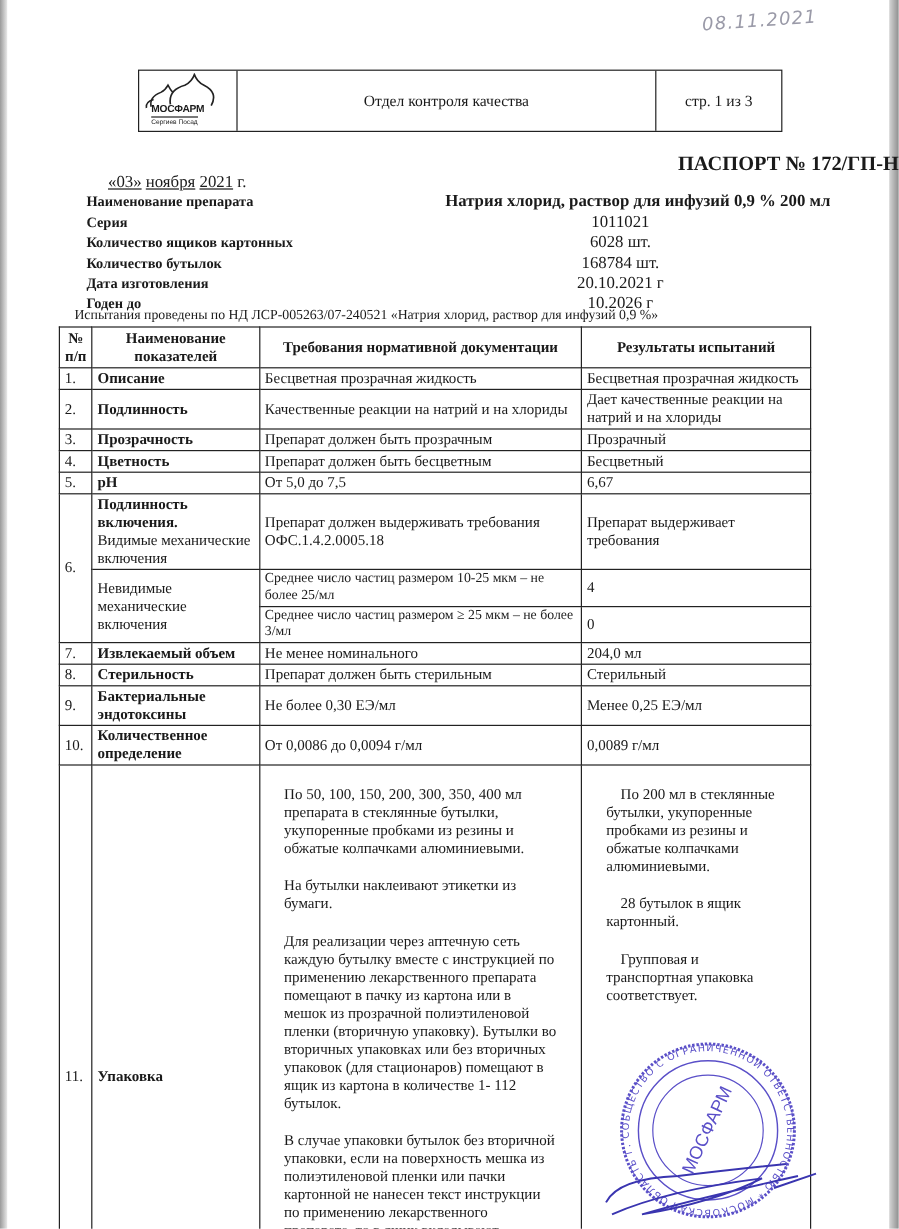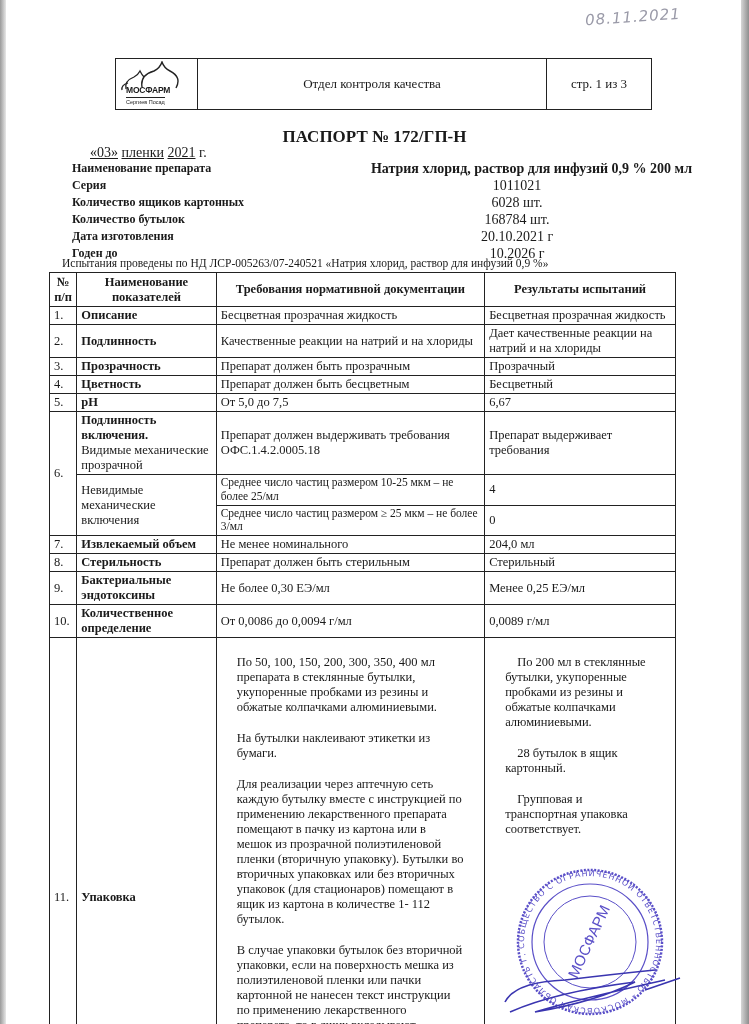--- a/index.html
+++ b/index.html
@@ -29,21 +29,21 @@
     position: absolute; left: 115px; top: 58px; width: 537px; height: 52px;
     border: 1.5px solid #222; display: flex; box-sizing: border-box;
   }
   .hb-logo { width: 81px; border-right: 1.5px solid #222; position: relative; }
   .hb-dept { flex: 1; border-right: 1.5px solid #222; display: flex; align-items: center; justify-content: center; font-size: 13px; }
   .hb-page { width: 104px; display: flex; align-items: center; justify-content: center; font-size: 13px; }
   .logo-svg { position: absolute; left: 4px; top: 2px; }
   .logo-name { position: absolute; left: 10px; top: 26px; font-family: "Liberation Sans", sans-serif; font-size: 8.5px; font-weight: bold; letter-spacing: -0.2px; }
   .logo-sub { position: absolute; left: 10px; top: 38px; font-family: "Liberation Sans", sans-serif; font-size: 5.5px; border-top: 1px solid #222; padding-top: 1px; }
 
-  .title { position: absolute; left: 0; width: 749px; top: 127px; text-align: center; font-size: 17px; font-weight: bold; }
+  .title { position: absolute; left: 0; width: 749px; top: 127px; text-align: right; font-size: 17px; font-weight: bold; }
   .date-line { position: absolute; left: 90px; top: 145px; font-size: 14px; }
   .date-line u { text-decoration: underline; }
 
   .info { position: absolute; left: 72px; top: 160px; width: 620px; }
   .info-row { display: flex; height: 17px; align-items: center; }
   .info-label { width: 270px; font-weight: bold; font-size: 12px; }
   .info-value { flex: 1; text-align: center; font-size: 14px; }
   .info-value.bold { font-weight: bold; text-align: right; padding-right: 0; }
 
   .tests-note { position: absolute; left: 62px; top: 257px; font-size: 11.5px; }
@@ -88,21 +88,21 @@
     <span class="logo-sub">Сергиев Посад</span>
   </div>
   <div class="hb-dept">Отдел контроля качества</div>
   <div class="hb-page">стр. 1 из 3</div>
 </div>
 
 <div class="title">ПАСПОРТ № 172/ГП-Н</div>
 
 <div class="date-line">
   <u>«03»</u>
-  <u>пленки</u>
+  <u>ноября</u>
   <u>2021</u>
   <span>г.</span>
 </div>
 
 <div class="info">
   <div class="info-row">
     <span class="info-label">Наименование препарата</span>
     <span class="info-value bold">Натрия хлорид, раствор для инфузий 0,9 % 200 мл</span>
   </div>
   <div class="info-row">
@@ -170,21 +170,21 @@
   <tr>
     <td>5.</td>
     <td class="bold">pH</td>
     <td>От 5,0 до 7,5</td>
     <td>6,67</td>
   </tr>
   <tr style="height:62px;">
     <td rowspan="3">6.</td>
     <td>
       <div class="bold">Подлинность включения.</div>
-      <div>Видимые механические прозрачной</div>
+      <div>Видимые механические включения</div>
     </td>
     <td>Препарат должен выдерживать требования ОФС.1.4.2.0005.18</td>
     <td>Препарат выдерживает требования</td>
   </tr>
   <tr>
     <td rowspan="2">Невидимые механические включения</td>
     <td class="small">Среднее число частиц размером 10-25 мкм – не более 25/мл</td>
     <td>4</td>
   </tr>
   <tr>

